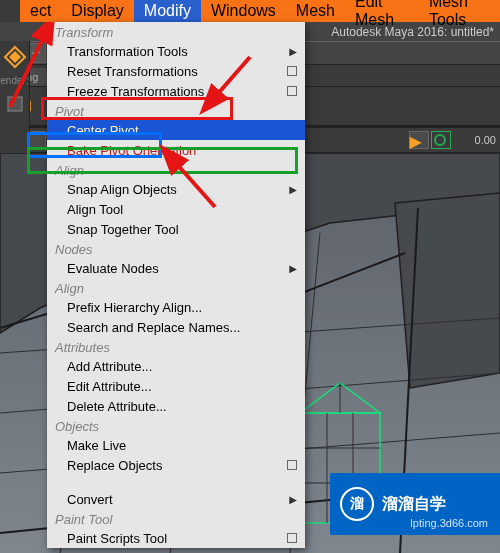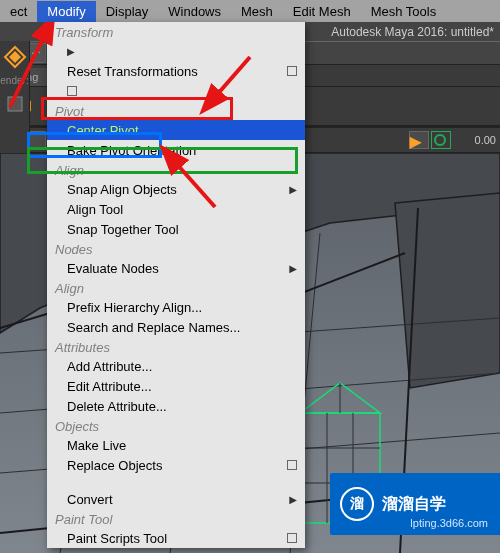--- a/index.html
+++ b/index.html
@@ -1,18 +1,18 @@
 <!DOCTYPE html>
 <html><head>
 <meta charset="utf-8">
 <style>
 * { margin:0; padding:0; box-sizing:border-box; font-family:Arial,Helvetica,sans-serif; }
 body { width:500px; height:553px; background:#3a3a3a; overflow:hidden; position:relative; }
 
-.menubar { background:#a3a3a3; height:22px; display:flex; align-items:center; font-size:13px; color:#000; }
+.menubar { background:#f97316; height:22px; display:flex; align-items:center; font-size:16px; color:#000;margin-left:20px; }
 .menubar-item { padding:3px 10px; }
 .menubar-item.active { background:#2a5fce; color:#fff; }
 
 .titlebar { background:#444; color:#ccc; font-size:12px; height:19px; display:flex; justify-content:flex-end; align-items:center; padding:0 6px; }
 
 .shelf { background:#444; height:24px; border-top:1px solid #666; border-bottom:1px solid #222; display:flex; align-items:center; gap:2px; padding:0 4px; font-size:11px; color:#aaa; }
 .shelf-btn { width:20px; height:20px; background:#555; border:1px solid #666; display:inline-flex; align-items:center; justify-content:center; color:#7cc; font-size:10px; }
 .shelf-btn.orange{color:#f7a02a;}
 
 .tabs { background:#3a3a3a; height:22px; display:flex; align-items:flex-end; gap:1px; font-size:11px; color:#aaa; padding-left:2px; border-bottom:1px solid #222; }
@@ -32,41 +32,41 @@
 .wire-bg .thick { stroke:#1a1a1e; stroke-width:2; }
 .wire-bg .darkfill { fill:#46494e; stroke:#1f1f22; stroke-width:1.5; }
 .selected-obj { stroke:#14e07a; stroke-width:1.5; fill:none; }
 
 .left-strip { position:absolute; top:41px; left:0; width:30px; height:112px; background:#3a3a3a; border-right:1px solid #222; display:flex; flex-direction:column; align-items:center; gap:6px; padding-top:4px; }
 .ls-btn { width:24px; height:24px; display:flex; align-items:center; justify-content:center; }
 
 .dropdown { position:absolute; top:22px; left:47px; width:258px; background:#e6e6e6; box-shadow:2px 3px 8px rgba(0,0,0,.5); font-size:13px; color:#000; }
 .dropdown .section { color:#808080; font-style:italic; padding:3px 8px 1px 8px; }
 .dropdown .item { padding:2px 8px 2px 20px; position:relative; display:flex; justify-content:space-between; align-items:center; height:20px; }
-.dropdown .item.selected { background:#1a55d6; color:#bef264; }
+.dropdown .item.selected { background:#1a55d6; color:#fef9c3; }
 .dropdown .item .arrow { font-size:10px; color:#333; }
 .dropdown .item .optbox { width:10px; height:10px; border:1px solid #666; }
-.dropdown .bake { color:#000000; background:#e6e6e6; }
+.dropdown .bake { color:#b91c1c; background:#e6e6e6; }
 
 .annot-box { position:absolute; border:3px solid #e51515; pointer-events:none; }
 .annot-box.blue { border-color:#0070ff; }
 .annot-box.greenbox { border-color:#16a02a; }
 .annot-arrow { position:absolute; pointer-events:none; }
 
 .logo-wm { position:absolute; bottom:18px; right:0; width:170px; height:62px; background:#0064c4; color:#fff; display:flex; align-items:center; gap:8px; padding:0 10px; font-size:16px; border-radius:2px 0 0 2px; }
 .logo-wm .sub { position:absolute; bottom:6px; right:12px; font-size:11px; color:#cfe4ff; }
 .logo-circle { width:34px; height:34px; border:2px solid #fff; border-radius:50%; display:flex; align-items:center; justify-content:center; font-size:14px; font-weight:bold; }
 </style>
 </head>
 <body>
 
 <div class="menubar">
   <div class="menubar-item">ect</div>
+  <div class="menubar-item">Display</div>
   <div class="menubar-item active">Modify</div>
-  <div class="menubar-item">Display</div>
   <div class="menubar-item">Windows</div>
   <div class="menubar-item">Mesh</div>
   <div class="menubar-item">Edit Mesh</div>
   <div class="menubar-item">Mesh Tools</div>
 </div>
 
 <div class="titlebar">
   <span>Autodesk Maya 2016: untitled*</span>
 </div>
 
@@ -185,27 +185,29 @@
       <line x1="327" y1="260" x2="327" y2="370"></line>
       <line x1="353" y1="260" x2="353" y2="370"></line>
       <line x1="340" y1="230" x2="340" y2="260"></line>
     </g>
   </svg>
 </div>
 
 <div class="dropdown">
   <div class="section">Transform</div>
   <div class="item">
+      <span>Transformation Tools</span>
       <span class="arrow">▶</span>
     </div>
   <div class="item">
       <span>Reset Transformations</span>
       <span class="optbox"></span>
     </div>
   <div class="item">
+      <span>Freeze Transformations</span>
       <span class="optbox"></span>
     </div>
   <div class="section">Pivot</div>
   <div class="item selected">
       <span>Center Pivot</span>
     </div>
   <div class="item bake">
       <span>Bake Pivot Orientation</span>
     </div>
   <div class="section">Align</div>

